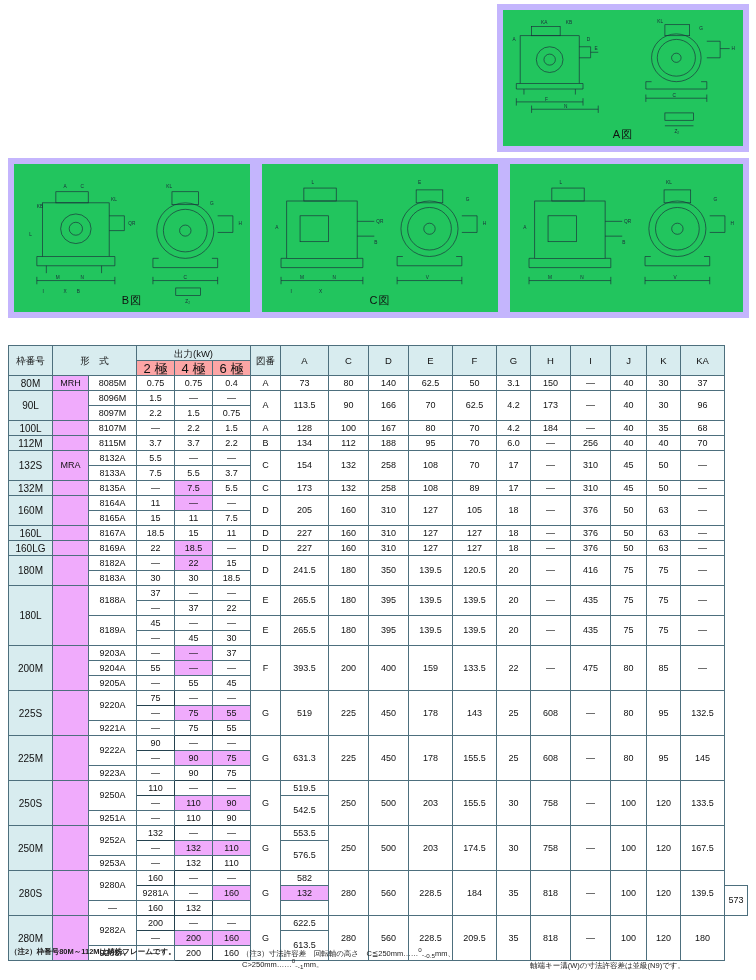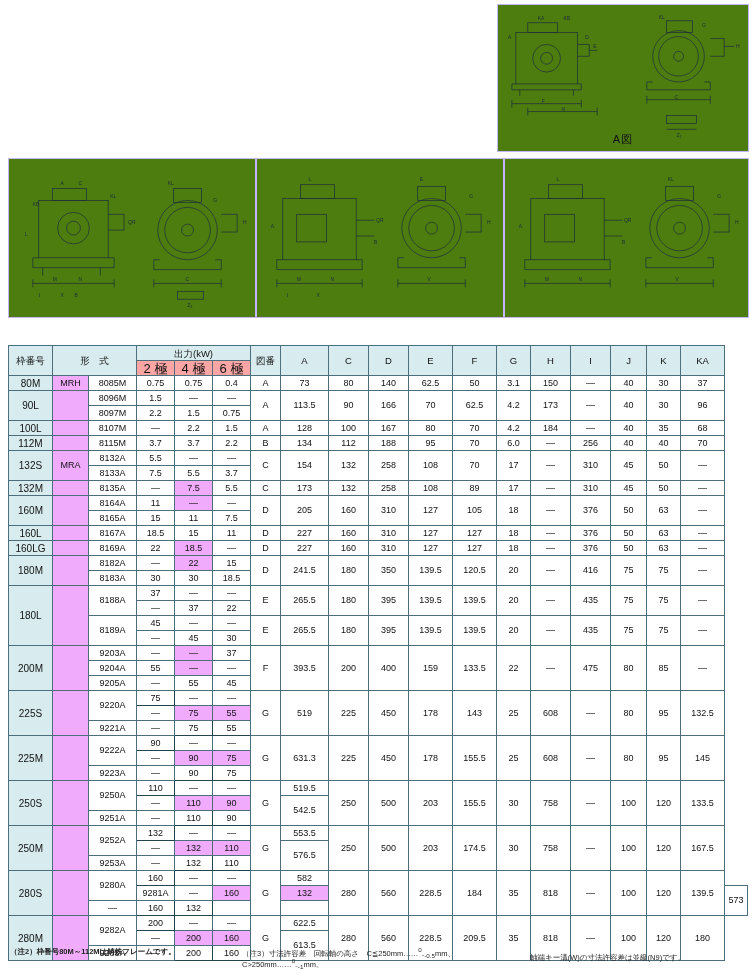--- a/index.html
+++ b/index.html
@@ -1,17 +1,17 @@
 <!DOCTYPE html>
 <html><head>
 <meta charset="utf-8">
 <style>
   html,body{margin:0;padding:0;background:#ffffff;}
   body{width:756px;height:980px;font-family:"Liberation Sans",sans-serif;color:#111;position:relative;overflow:hidden;}
-  .fig-box{border:1px solid #c4b5fd;background:#4d7c0f;position:relative;box-sizing:border-box;}
+  .fig-box{border:6px solid #c4b5fd;background:#22c55e;position:relative;box-sizing:border-box;}
   .fig-caption{position:absolute;bottom:4px;left:0;right:0;text-align:center;font-size:11px;color:#111;letter-spacing:1px;}
   .fig-a{position:absolute;left:497px;top:4px;width:252px;height:148px;}
   .fig-b{position:absolute;left:8px;top:158px;width:248px;height:160px;}
   .fig-c{position:absolute;left:256px;top:158px;width:248px;height:160px;}
   .fig-d{position:absolute;left:504px;top:158px;width:245px;height:160px;}
 
   .drw{position:absolute;inset:0;}
   .drw svg{width:100%;height:100%;display:block;}
 
   
@@ -25,21 +25,21 @@
   .em{border:1.6px solid #24424f !important;}
 
   
   .notes{position:absolute;left:10px;top:944px;width:736px;font-size:7.5px;line-height:11px;color:#222;}
   .nb{display:inline-block;width:9px;height:7px;border:1px solid #333;margin:0 2px;vertical-align:middle;}
   .footline{white-space:nowrap;}
   .fl1{position:absolute;left:0;top:0;margin-top:46px;}
   .fl2{position:absolute;left:0;top:2px;font-weight:bold;}
   .fl3{position:absolute;left:232px;top:0;}
   .fl4{position:absolute;left:232px;top:11px;}
-  .fl5{position:absolute;left:520px;top:8px;}
+  .fl5{position:absolute;left:520px;top:16px;}
 </style>
 </head>
 <body>
 
 <div class="fig-box fig-a">
   <div class="drw">
     <svg viewBox="0 0 252 148" preserveAspectRatio="none">
       <g stroke="#1b2d3a" fill="none" stroke-width="0.7">
 
         <rect x="18" y="28" width="62" height="52"></rect>
@@ -132,20 +132,21 @@
           <text x="52" y="140">X</text>
           <text x="66" y="140">B</text>
         <text x="160" y="26">KL</text>
           <text x="206" y="44">G</text>
         <text x="236" y="66">H</text>
           <text x="178" y="124">C</text>
         <text x="180" y="150">Z₂</text>
       </g>
     </svg>
   </div>
+  <div class="fig-caption">B図</div>
 </div>
 
 <div class="fig-box fig-c">
   <div class="drw">
     <svg viewBox="0 0 248 160" preserveAspectRatio="none">
       <g stroke="#1b2d3a" fill="none" stroke-width="0.7">
         <rect x="26" y="40" width="74" height="62"></rect>
         <rect x="44" y="26" width="34" height="14"></rect>
         <rect x="40" y="56" width="30" height="28"></rect>
         <path d="M26 102 L20 102 L20 112 L106 112 L106 102 L100 102"></path>
@@ -174,20 +175,21 @@
           <text x="74" y="124">N</text>
         <text x="30" y="140">I</text>
           <text x="60" y="140">X</text>
         <text x="164" y="22">E</text>
           <text x="214" y="40">G</text>
         <text x="232" y="66">H</text>
           <text x="172" y="124">V</text>
       </g>
     </svg>
   </div>
+  <div class="fig-caption">C図</div>
 </div>
 
 <div class="fig-box fig-d">
   <div class="drw">
     <svg viewBox="0 0 245 160" preserveAspectRatio="none">
       <g stroke="#1b2d3a" fill="none" stroke-width="0.7">
         <rect x="26" y="40" width="74" height="62"></rect>
         <rect x="44" y="26" width="34" height="14"></rect>
         <rect x="40" y="56" width="30" height="28"></rect>
         <path d="M26 102 L20 102 L20 112 L106 112 L106 102 L100 102"></path>

